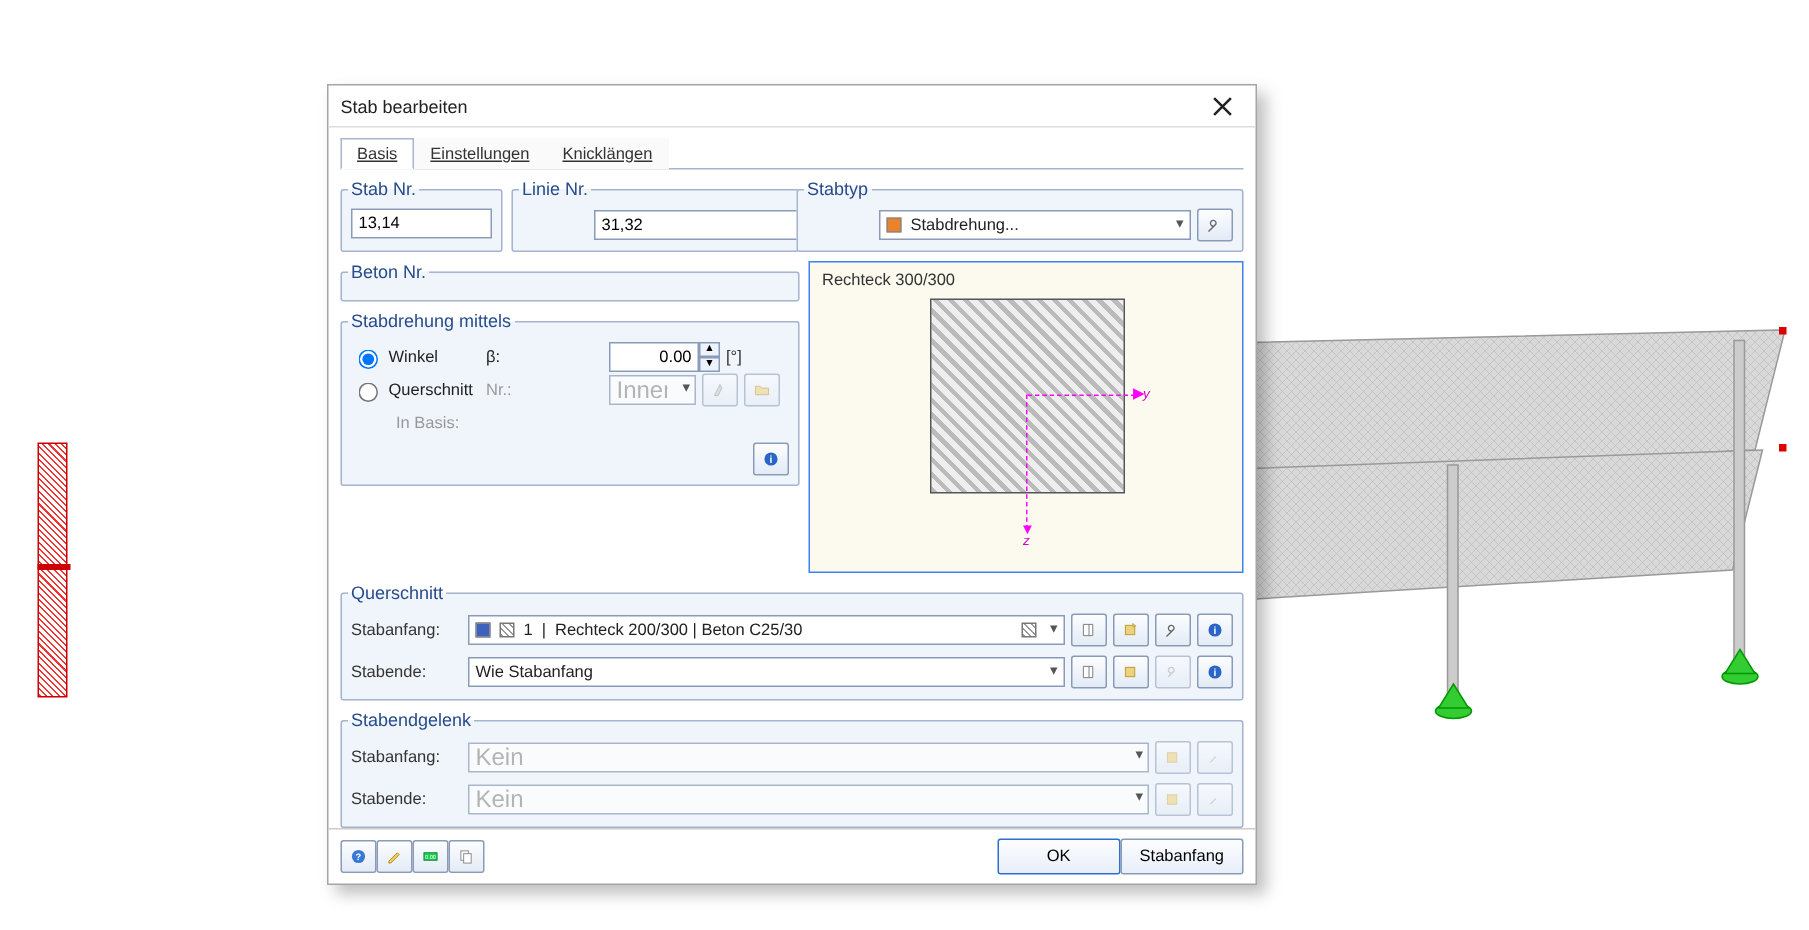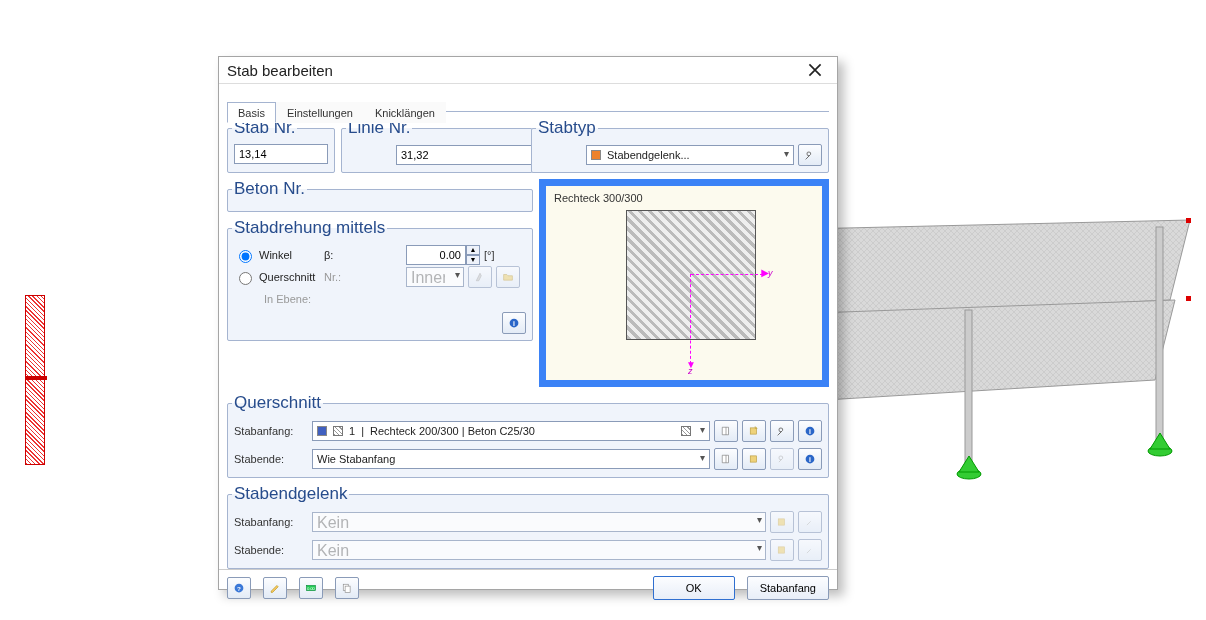--- a/index.html
+++ b/index.html
@@ -31,45 +31,45 @@
     width: 620px; height: 534px;
     background: #fff;
     border: 1px solid #a5a5a5;
     box-shadow: 6px 6px 10px rgba(0,0,0,0.25);
     display: flex; flex-direction: column;
   }
   .titlebar {
     height: 28px; display: flex; align-items: center;
     padding: 0 2px 0 8px; border-bottom: 1px solid #ddd;
   }
-  .titlebar .title { flex: 1; font-size: 15px; }
+  .titlebar .title { flex: 1; font-size: 12px; }
   .btn-close {
     width: 40px; height: 26px; display: flex; align-items: center; justify-content: center;
     font-size: 14px; color: #222; cursor: pointer;
   }
   .tabstrip {
     display: flex; margin: 6px 8px 0 8px; border-bottom: 1px solid #a5b4d0;
   }
   .tab {
     padding: 4px 10px 3px 10px; border: 1px solid transparent; border-bottom: none;
-    color: #333; cursor: pointer; position: relative; top:12px; background:#fafafa;
+    color: #333; cursor: pointer; position: relative; top:1px; background:#fafafa;text-decoration:underline;
   }
   .tab.active {
     border-color: #a5b4d0; background: #fff; border-bottom: 1px solid #fff;
   }
   .content {
     flex:1; padding: 6px 8px 0 8px; display:flex; flex-direction:column; gap:6px;
   }
   .row1 { display: grid; grid-template-columns: 108px 184px 1fr; gap:6px; }
   fieldset.sect {
     border: 1px solid #a5b4d0; border-radius: 2px; padding: 6px 6px 6px 6px;
     margin:0; background:#f0f4fb;
   }
   fieldset.sect > legend {
-    color:#274c8c; padding: 0 2px; font-size:17px;
+    color:#274c8c; padding: 0 2px; font-size:12px;
     margin-left:-2px;
   }
   .txt {
     height: 20px; border:1px solid #8a9bb8; background:#fff; padding:2px 4px;
     font-size:11px; font-family:inherit;
   }
   .select {
     height: 20px; border:1px solid #8a9bb8; background:#fff; font-size:16px;
     padding: 0 18px 0 4px; appearance:none; position:relative;
   }
@@ -85,39 +85,39 @@
   .knoten-box { height:44px; border:1px solid #8a9bb8; background:#f0f4fb; padding:4px; font-size:11px;}
   .rotation .rowr { display:grid; grid-template-columns: 86px 30px 1fr; align-items:center; height:22px; gap:4px;}
   .rotation .rowr label{display:flex;align-items:center;gap:4px;}
   .unit{color:#333;}
   .spinner{display:inline-flex;}
   .spinner input{width:60px;height:20px;border:1px solid #8a9bb8;text-align:right;padding:2px 4px;font-size:11px;}
   .spinbtns{display:flex;flex-direction:column;}
   .spinbtns button{width:14px;height:10px;border:1px solid #8a9bb8;background:#eef2fa;font-size:7px;line-height:6px;padding:0;cursor:pointer;}
   .two-col{display:grid;grid-template-columns: 306px 1fr; gap:6px;}
   .preview{
-    border:7px solid #3b82f6;background:#fcfaee;height:208px;padding:6px;position:relative;
+    border:1px solid #3b82f6;background:#fcfaee;height:208px;padding:6px;position:relative;
   }
   .preview-title{color:#333;position:absolute;left:8px;top:6px;}
   .rect-sec{
     position:absolute;left:80px;top:24px;width:130px;height:130px;
     border:1px solid #555;
     background:repeating-linear-gradient(45deg,#bbb,#bbb 3px,#eee 3px,#eee 7px);
   }
   .axis-y{position:absolute;left:145px;top:88px;width:72px;height:0;border-top:1px dashed #f0f;}
   .axis-y::after{content:"▶";position:absolute;right:-6px;top:-8px;font-size:10px;color:#f0f;}
   .axis-z{position:absolute;left:144px;top:88px;width:0;height:90px;border-left:1px dashed #f0f;}
   .axis-z::after{content:"▼";position:absolute;left:-5px;bottom:-6px;font-size:10px;color:#f0f;}
   .ax-yl{position:absolute;left:222px;top:82px;font-size:9px;font-style:italic;color:#c0c;}
   .ax-zl{position:absolute;left:142px;top:180px;font-size:9px;font-style:italic;color:#c0c;}
   .qs-row{display:grid;grid-template-columns:74px 1fr 24px 24px 24px 24px;gap:4px;align-items:center;height:24px;}
   .hinge-row{display:grid;grid-template-columns:74px 1fr 24px 24px;gap:4px;align-items:center;height:24px;}
   .qs-row .lbl,.hinge-row .lbl{color:#333;}
   .footer{
-    border-top:1px solid #ccc;display:flex;align-items:center;gap:12px;
+    border-top:1px solid #ccc;display:flex;align-items:center;gap:0;
     padding:6px 8px;
   }
   .footer .spacer{flex:1;}
   .pushbtn{
     height:24px;min-width:82px;padding:0 12px;border:1px solid #8a9bb8;
     background:linear-gradient(#fcfdff,#e8eef8);border-radius:2px;cursor:pointer;font-size:11px;
   }
   .pushbtn.primary{border-color:#2f6fd0;}
   .swatch{width:10px;height:10px;display:inline-block;border:1px solid #888;}
   .swatch.orange{background:#ed822b;}
@@ -192,21 +192,21 @@
                 <path d="M2 14 L8 2 L10 6 L6 14 Z" fill="#ccc" stroke="#666"></path>
               </svg>
           </button>
         </div>
       </fieldset>
       <fieldset class="sect">
         <legend>Stabtyp</legend>
         <div class="hpair">
           <div class="cs-select" style="flex:1;">
             <span class="swatch orange"></span>
-            <span>Stabendgelenk...</span>
+            <span>Stabdrehung...</span>
           </div>
           <button class="iconbtn">
             <svg class="ic" viewBox="0 0 16 16">
                 <path d="M3 13 L9 7 A3 3 0 1 0 7 9 L1 15" fill="none" stroke="#666" stroke-width="1.4"></path>
               </svg>
           </button>
         </div>
       </fieldset>
     </div>
 
@@ -252,21 +252,21 @@
               </button>
               <button class="iconbtn disabled">
                 <svg class="ic" viewBox="0 0 16 16">
                     <path d="M1 4h5l2 2h7v7H1z" fill="#eed27a" stroke="#b89a3a"></path>
                   </svg>
               </button>
             </div>
           </div>
 
           <div class="rowr">
-            <span class="disabled-text" style="padding-left:30px;">In Ebene:</span>
+            <span class="disabled-text" style="padding-left:30px;">In Basis:</span>
             <span></span>
           </div>
           <div style="display:flex;justify-content:flex-end;margin-top:2px;">
             <button class="iconbtn">
               <svg class="ic" viewBox="0 0 16 16">
                   <circle cx="8" cy="8" r="7" fill="#2a66c8"></circle>
                   <text x="8" y="12" text-anchor="middle" font-size="11" font-weight="bold" fill="#fff">i</text>
                 </svg>
             </button>
           </div>

